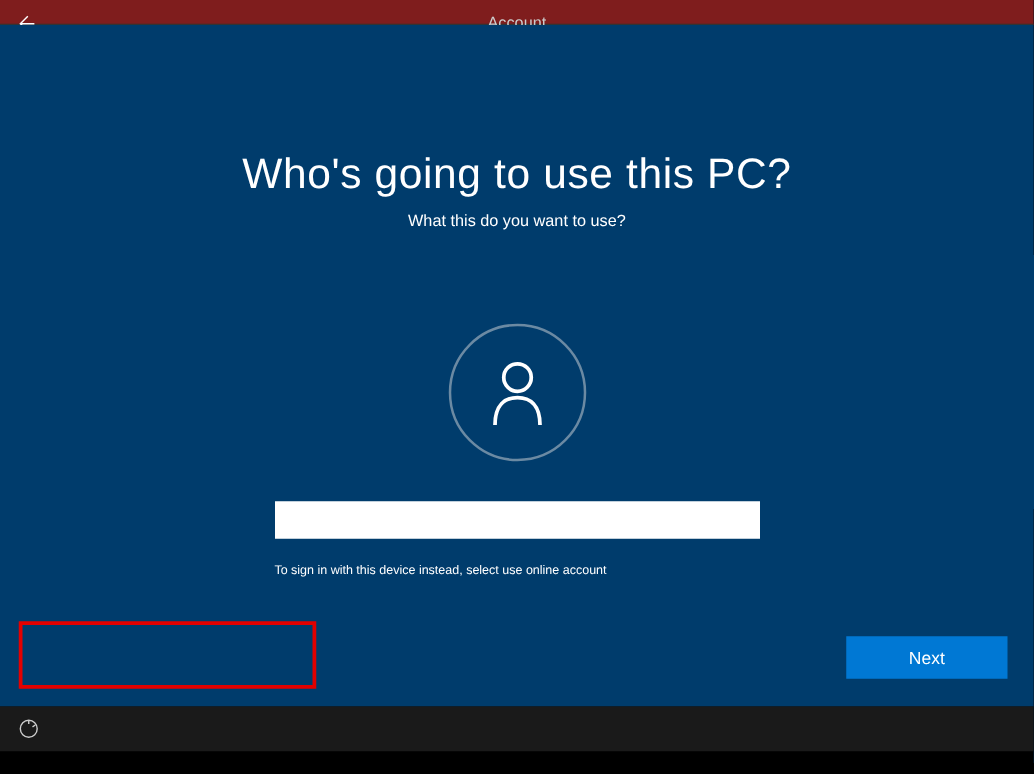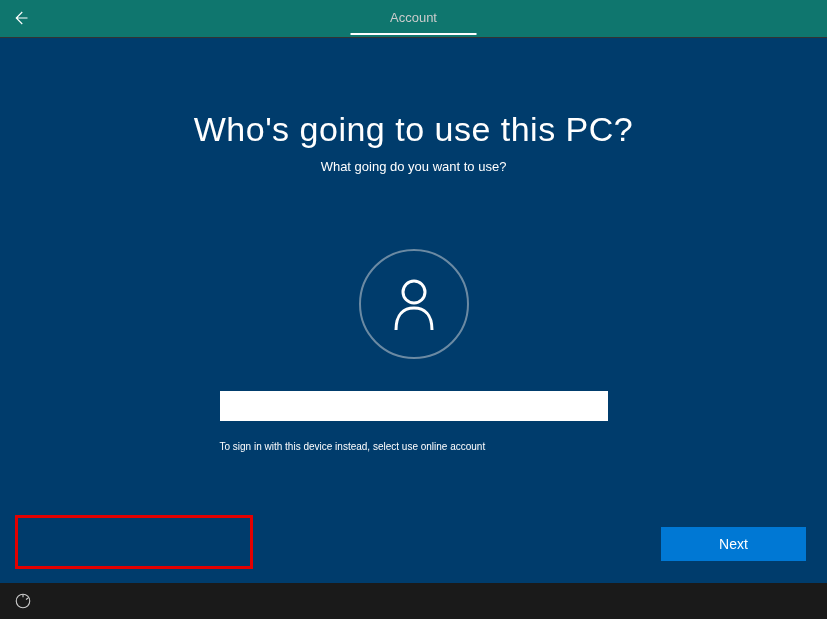--- a/index.html
+++ b/index.html
@@ -9,24 +9,24 @@
     }
     body {
       width: 827px;
       height: 619px;
       background: #000;
       font-family: 'Segoe UI', Arial, sans-serif;
       overflow: hidden;
       position: relative;
     }
     .header {
-      height: 38px;
-      background: #0f766e;
+      height: 20px;
+      background: #7f1d1d;
       display: flex;
-      align-items: flex-end;
+      align-items: flex-start;
       position: relative;
       border-bottom: 1px solid #333;
     }
     .back-button {
       width: 40px;
       height: 38px;
       display: flex;
       align-items: center;
       justify-content: center;
       cursor: pointer;
@@ -52,21 +52,21 @@
       border-bottom: 2px solid #fff;
       display: inline-block;
     }
     .main {
       height: 545px;
       background: #003c6c;
       position: relative;
       display: flex;
       flex-direction: column;
       align-items: center;
-      padding-top: 72px;
+      padding-top: 100px;
     }
     .title {
       color: #fff;
       font-size: 34px;
       font-weight: 300;
       text-align: center;
       letter-spacing: 0.5px;
     }
     .subtitle {
       color: #fff;
@@ -123,21 +123,21 @@
       bottom: 14px;
       width: 238px;
       height: 54px;
       border: 3px solid #e30000;
       pointer-events: none;
     }
     .next-button {
       position: absolute;
       right: 21px;
       bottom: 22px;
-      width: 145px;
+      width: 129px;
       height: 34px;
       background: #0078d4;
       color: #fff;
       font-size: 14px;
       border: none;
       cursor: pointer;
       display: flex;
       align-items: center;
       justify-content: center;
     }
@@ -163,21 +163,21 @@
       <path d="M15 4 L7 12 L15 20 M7 12 L22 12"></path>
     </svg>
   </div>
   <div class="tab-container">
     <div class="tab">Account</div>
   </div>
 </div>
 
 <div class="main">
   <div class="title">Who's going to use this PC?</div>
-  <div class="subtitle">What going do you want to use?</div>
+  <div class="subtitle">What this do you want to use?</div>
 
   <div class="avatar-circle">
     <svg class="person-icon" viewBox="0 0 48 52">
       <circle cx="24" cy="14" r="11"></circle>
       <path d="M6 52 C6 36, 14 30, 24 30 C34 30, 42 36, 42 52"></path>
     </svg>
   </div>
 
   <input type="text" class="name-input" value="" style="">
 

